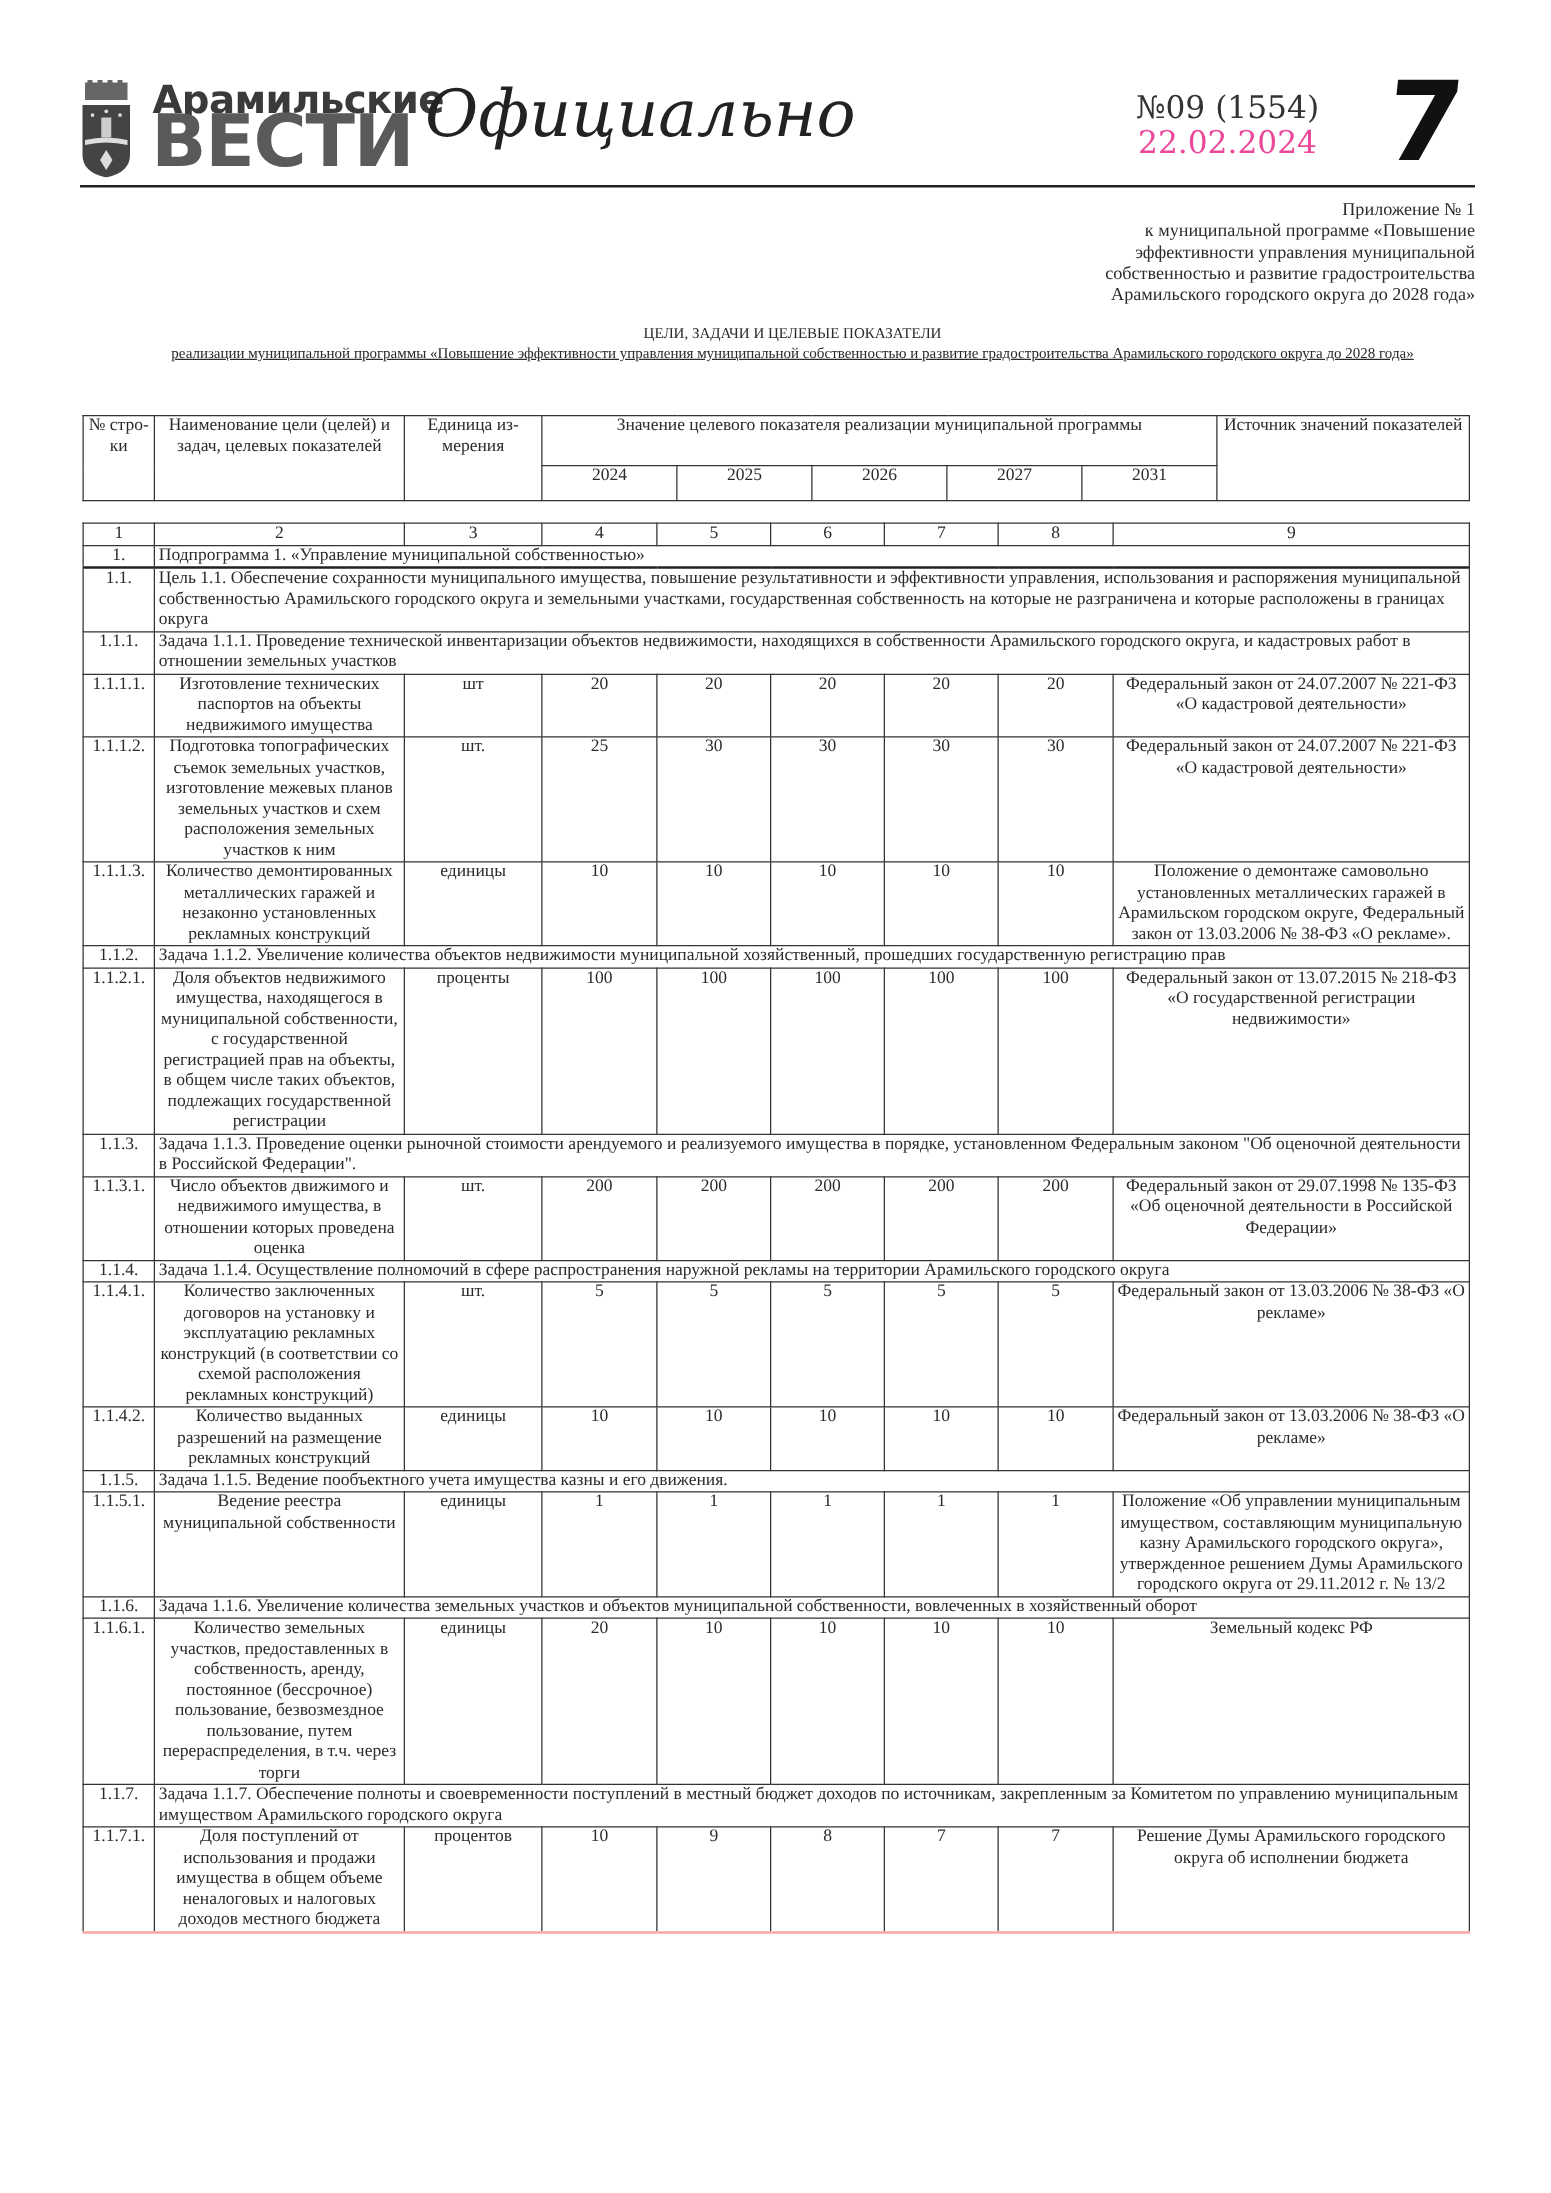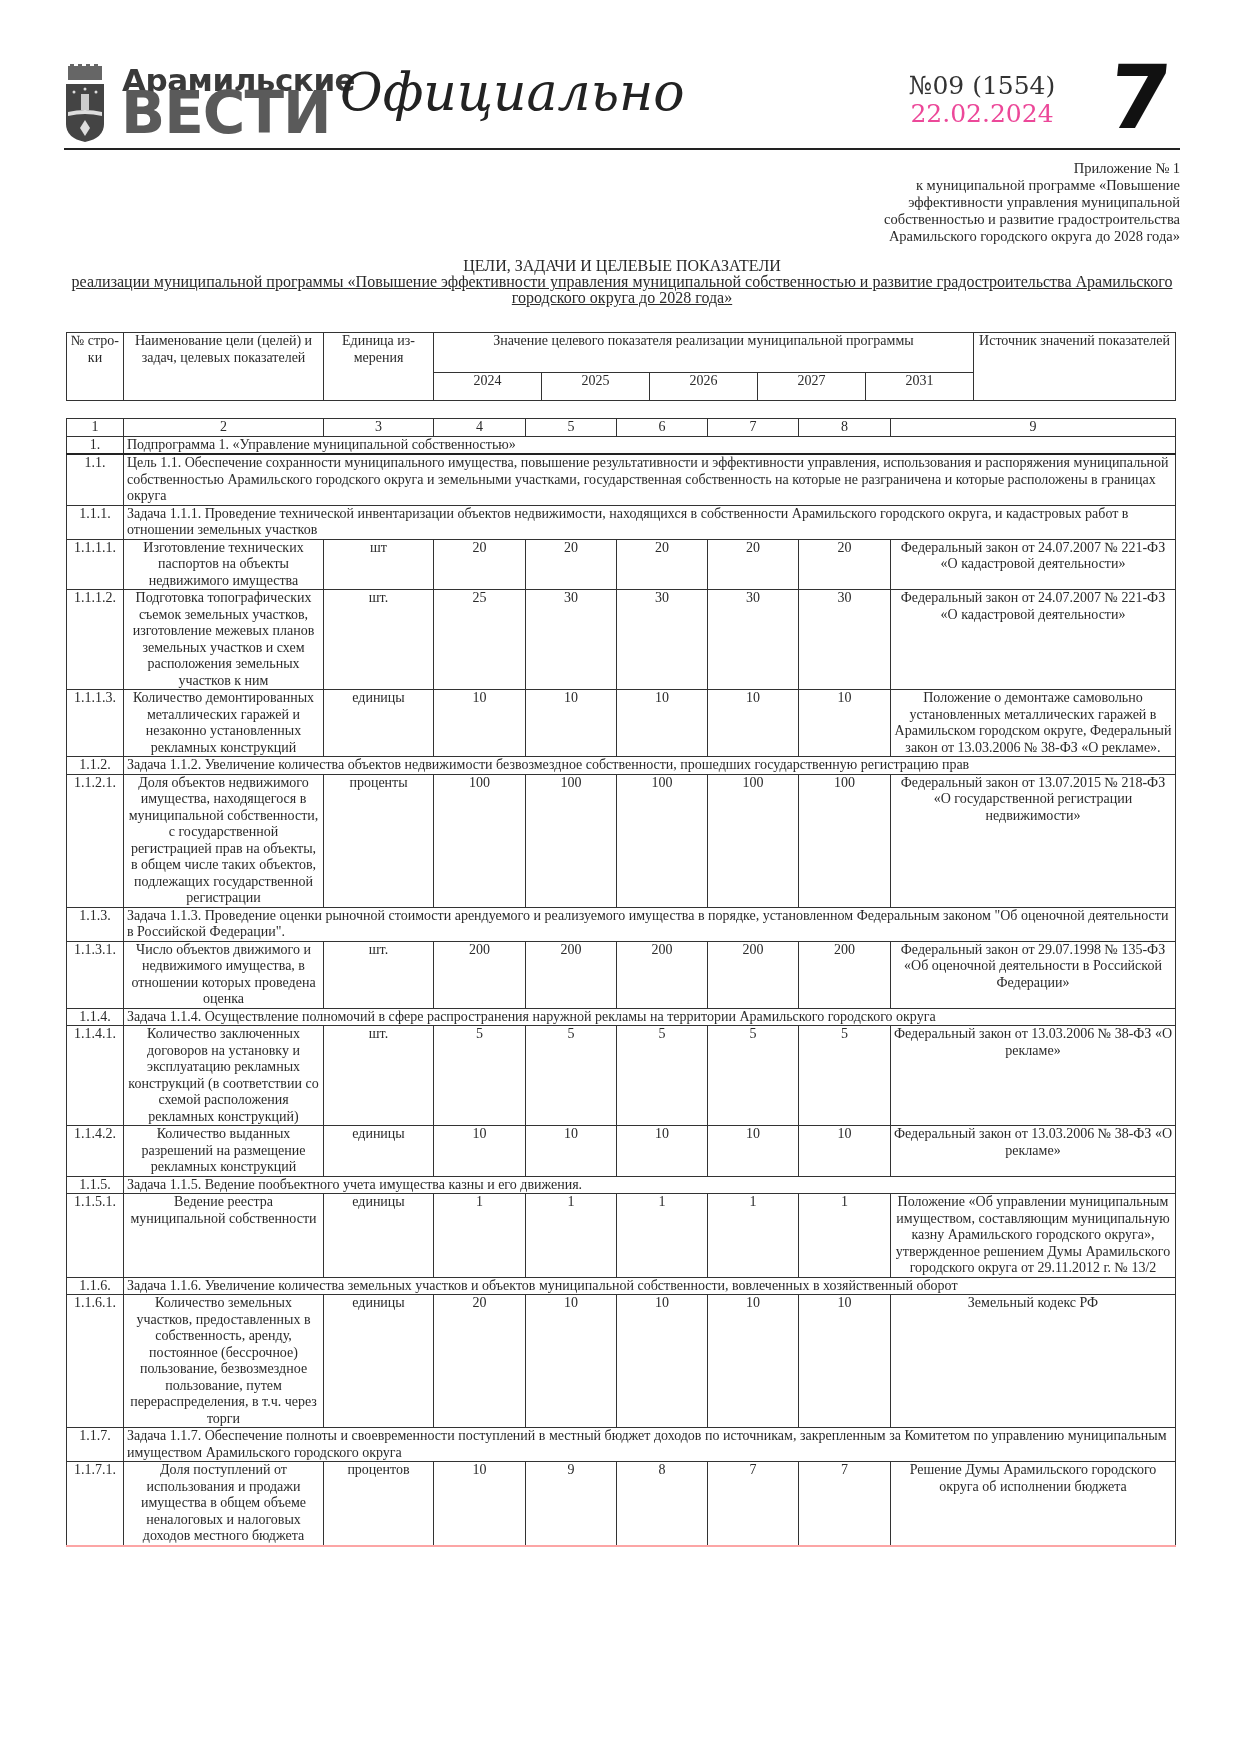--- a/index.html
+++ b/index.html
@@ -20,22 +20,22 @@
            font-family: "DejaVu Serif", serif; font-size: 25px; line-height: 28px; color: #333; }
   .issue .date { color: #ec4899; }
   .page-num { position: absolute; right: 10px; top: -4px; font-family: "DejaVu Sans", sans-serif;
               font-weight: bold; font-size: 88px; line-height: 1; color: #111; transform: skewX(-6deg); }
   .rule { position: absolute; left: 64px; top: 148px; width: 1116px; height: 2px; background: #222; }
 
   
   .appendix { position: absolute; right: 61px; top: 160px; width: 420px; text-align: right;
               font-size: 14.5px; line-height: 17px; }
 
-  .doc-title { position: absolute; left: 64px; top: 258px; width: 1116px; text-align: center;
-               font-size: 16px; line-height: 16px; }
+  .doc-title { position: absolute; left: 76px; top: 258px; width: 1116px; text-align: center;
+               font-size: 12px; line-height: 16px; }
 
   table { border-collapse: collapse; position: absolute; table-layout: fixed;
           font-size: 14px; line-height: 16.5px; padding-left: 17px; }
   td, th { border: 1px solid #333; vertical-align: top; padding: 0 3px; font-weight: normal; }
 
   .hdr { left: 66px; top: 332px; width: 1109px; }
   .hdr td { text-align: center; }
 
   .main { left: 66px; top: 418px; width: 1109px; }
   .main td { text-align: center; }
@@ -182,21 +182,21 @@
         <td>единицы</td>
         <td>10</td>
         <td>10</td>
         <td>10</td>
         <td>10</td>
         <td>10</td>
         <td>Положение о демонтаже самовольно установленных металлических гаражей в Арамильском городском округе, Федеральный закон от 13.03.2006 № 38-ФЗ «О рекламе».</td>
       </tr>
       <tr>
         <td>1.1.2.</td>
-        <td colspan="8" class="span">Задача 1.1.2. Увеличение количества объектов недвижимости безвозмездное собственности, прошедших государственную регистрацию прав</td>
+        <td colspan="8" class="span">Задача 1.1.2. Увеличение количества объектов недвижимости муниципальной хозяйственный, прошедших государственную регистрацию прав</td>
       </tr>
       <tr>
         <td>1.1.2.1.</td>
         <td class="name">Доля объектов недвижимого имущества, находящегося в муниципальной собственности, с государственной регистрацией прав на объекты, в общем числе таких объектов, подлежащих государственной регистрации</td>
         <td>проценты</td>
         <td>100</td>
         <td>100</td>
         <td>100</td>
         <td>100</td>
         <td>100</td>

